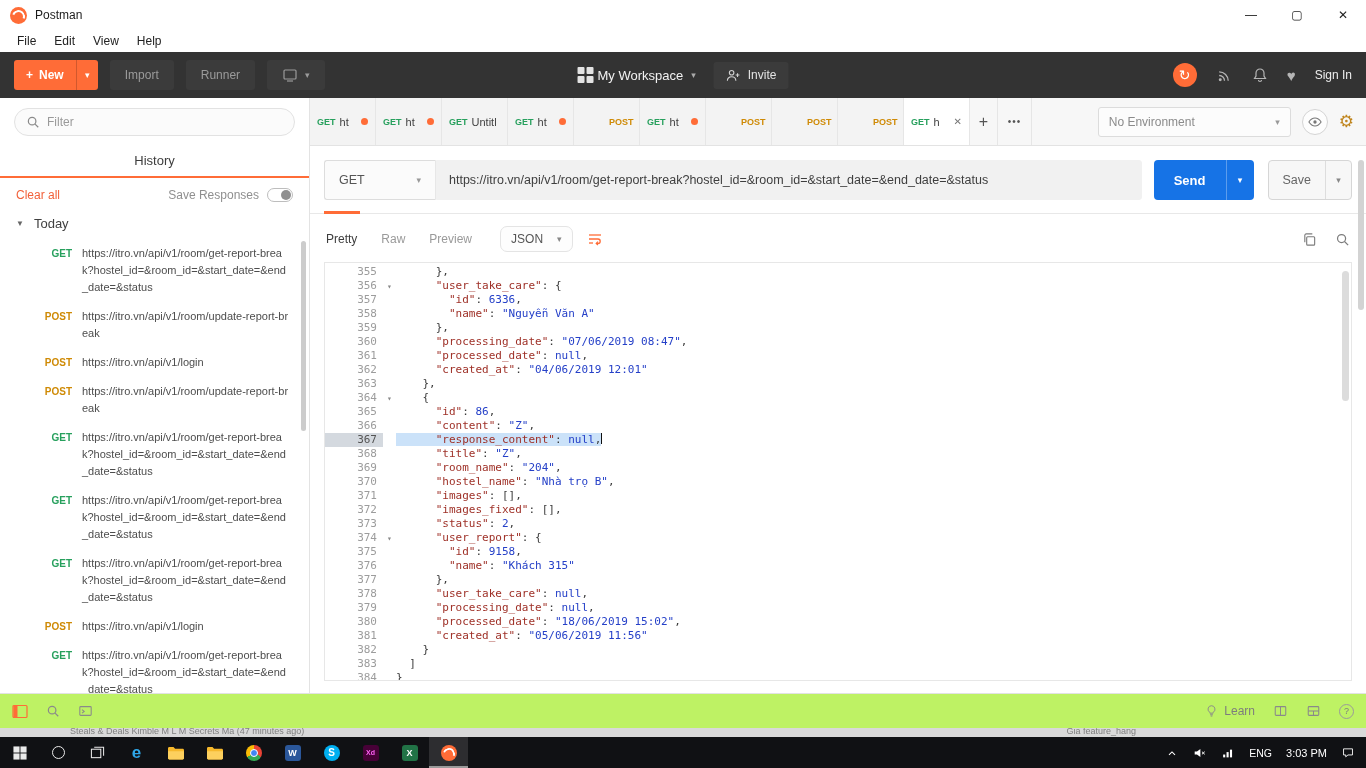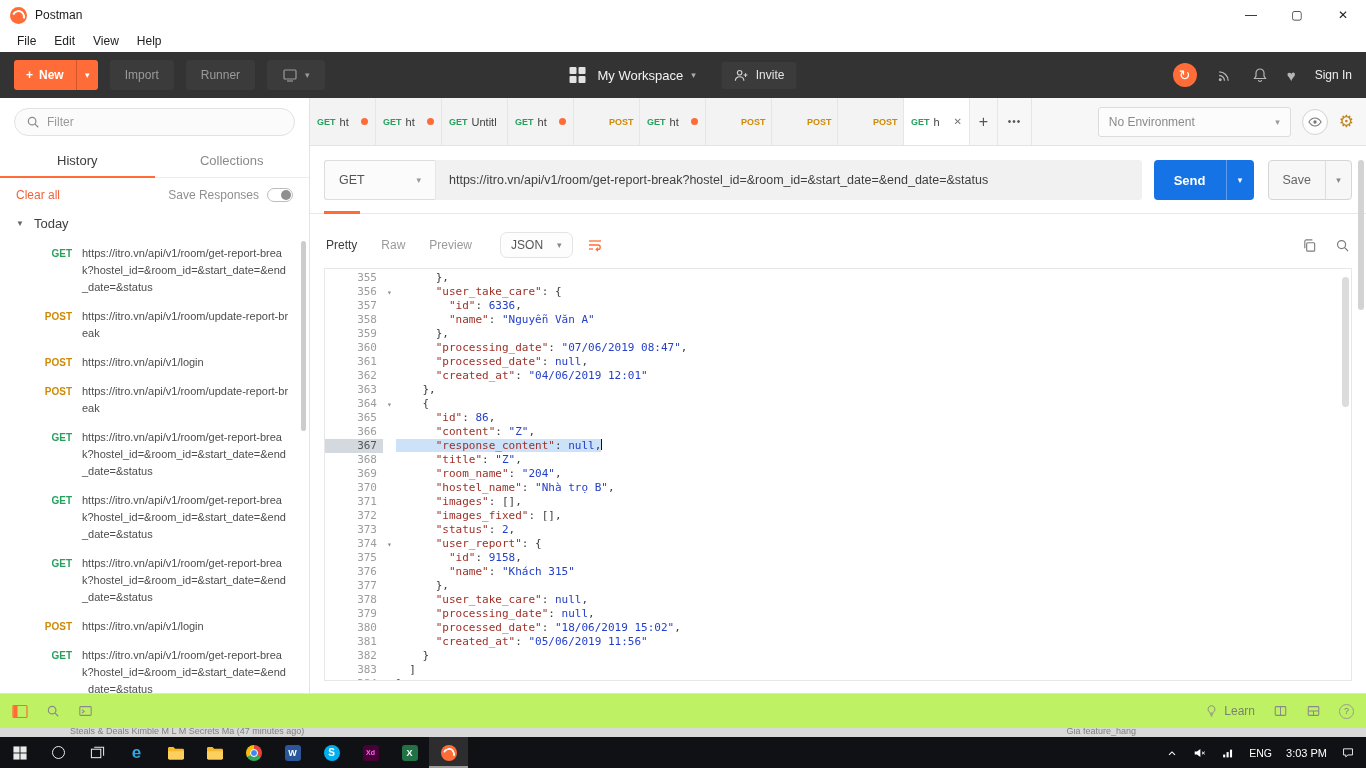--- a/index.html
+++ b/index.html
@@ -19,21 +19,21 @@
   .menubar{height:22px;flex:none;display:flex;align-items:center;background:#fff;padding-left:8px;}
   .menu-item{padding:0 9px;font-size:12px;color:#222;height:100%;display:flex;align-items:center;}
 
   
   .toolbar{height:46px;flex:none;background:#333;display:flex;align-items:center;padding:0 14px;position:relative;}
   .btn-new{display:flex;height:30px;border-radius:3px;overflow:hidden;flex:none;}
   .btn-new-main{background:#ff6c37;color:#fff;display:flex;align-items:center;gap:6px;padding:0 12px;font-size:12px;font-weight:bold;}
   .btn-new-caret{background:#ff6c37;width:22px;display:flex;align-items:center;justify-content:center;color:#fff;border-left:1px solid rgba(0,0,0,.18);font-size:9px;}
   .tbtn{height:30px;display:flex;align-items:center;gap:7px;padding:0 15px;color:#9b9b9b;font-size:12px;background:#3b3b3b;border-radius:3px;margin-left:12px;}
   .tbtn .caret{font-size:9px;color:#9b9b9b;}
-  .toolbar-center{position:absolute;left:50%;transform:translateX(-50%);display:flex;align-items:center;gap:12px;justify-content:center;}
+  .toolbar-center{position:absolute;left:50%;transform:translateX(-50%);display:flex;align-items:center;gap:4px;justify-content:center;}
   .ws-grid{display:grid;grid-template-columns:7px 7px;grid-gap:2px;}
   .ws-grid span{width:7px;height:7px;background:#e3e3e3;border-radius:1px;}
   .ws-select{display:flex;align-items:center;gap:8px;}
   .ws-label{color:#f2f2f2;font-size:13px;}
   .ws-caret{color:#aaa;font-size:9px;}
   .btn-invite{display:flex;align-items:center;gap:7px;background:#3b3b3b;border-radius:3px;height:27px;padding:0 12px;color:#e3e3e3;font-size:12px;margin-left:14px;}
   .toolbar-right{margin-left:auto;display:flex;align-items:center;gap:19px;}
   .sync-badge{width:24px;height:24px;border-radius:50%;background:#ff6c37;color:#fff;display:flex;align-items:center;justify-content:center;font-size:14px;}
   .ticon{color:#b5b5b5;display:flex;align-items:center;}
   .ticon.heart{font-size:15px;}
@@ -91,21 +91,21 @@
   .send-group{display:flex;margin-left:12px;height:40px;border-radius:4px;overflow:hidden;flex:none;}
   .send-main{background:#1673e6;color:#fff;font-size:13px;font-weight:bold;display:flex;align-items:center;padding:0 20px;}
   .send-caret{background:#1673e6;width:28px;display:flex;align-items:center;justify-content:center;color:#fff;font-size:9px;border-left:1px solid rgba(255,255,255,.3);}
   .save-group{display:flex;margin-left:14px;height:40px;border:1px solid #d6d6d6;border-radius:4px;overflow:hidden;background:#f7f7f7;flex:none;}
   .save-main{display:flex;align-items:center;padding:0 14px;color:#666;font-size:12.5px;}
   .save-caret{width:26px;display:flex;align-items:center;justify-content:center;color:#888;font-size:9px;border-left:1px solid #ddd;}
 
   .req-divider{height:1px;background:#e8e8e8;margin-top:13px;position:relative;flex:none;}
   .req-divider::before{content:"";position:absolute;left:14px;top:-2px;width:36px;height:3px;background:#ff6c37;}
 
-  .resp-toolbar{display:flex;align-items:center;padding:0 16px;margin-top:16px;height:30px;flex:none;justify-content:space-between;}
+  .resp-toolbar{display:flex;align-items:center;padding:0 16px;margin-top:10px;height:30px;flex:none;justify-content:space-between;}
   .rv-tab{font-size:12px;color:#9a9a9a;margin-right:24px;}
   .rv-tab.active{color:#3d3d3d;}
   .fmt-select{display:flex;align-items:center;gap:14px;color:#555;font-size:12px;margin-left:4px;border:1px solid #e4e4e4;border-radius:7px;padding:5px 10px;background:#fdfdfd;}
   .fmt-select .caret{font-size:9px;color:#888;}
   .wrap-btn{margin-left:14px;display:flex;color:#ff6c37;}
   .resp-actions{margin-left:auto;display:flex;align-items:center;gap:18px;color:#7c7c7c;}
   .resp-actions span{display:flex;}
 
   .code-panel{flex:1;margin:8px 14px 12px;border:1px solid #e7e7e7;overflow:hidden;position:relative;font-family:"DejaVu Sans Mono",monospace;}
   .code-lines{position:absolute;top:2px;left:0;right:10px;}
@@ -241,21 +241,20 @@
         <span class="filter-icon">
           <svg width="14" height="14" viewBox="0 0 16 16" fill="none" stroke="#8a8a8a" stroke-width="1.4">
               <circle cx="7" cy="7" r="4.3"></circle>
               <line x1="10.4" y1="10.4" x2="14" y2="14"></line>
             </svg>
         </span>
         <input class="filter-input" placeholder="Filter" style="">
       </div>
       <div class="side-tabs">
         <div class="side-tab active">History</div>
-        <div class="side-tab">Collections</div>
       </div>
       <div class="side-actions">
         <span class="clear-all">Clear all</span>
         <span class="save-resp">
           <span>Save Responses</span>
           <span class="toggle"></span>
         </span>
       </div>
       <div class="group-row">
         <span class="group-caret">▼</span>

